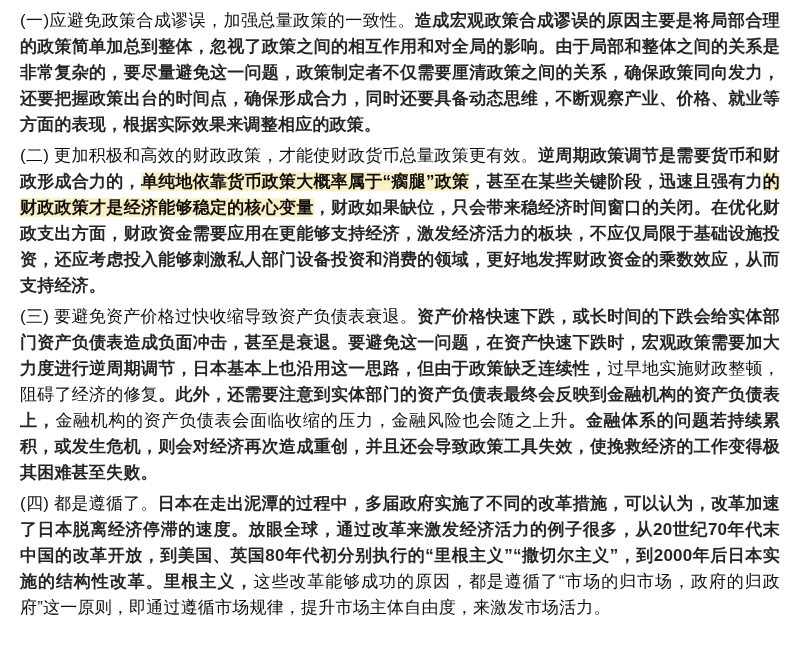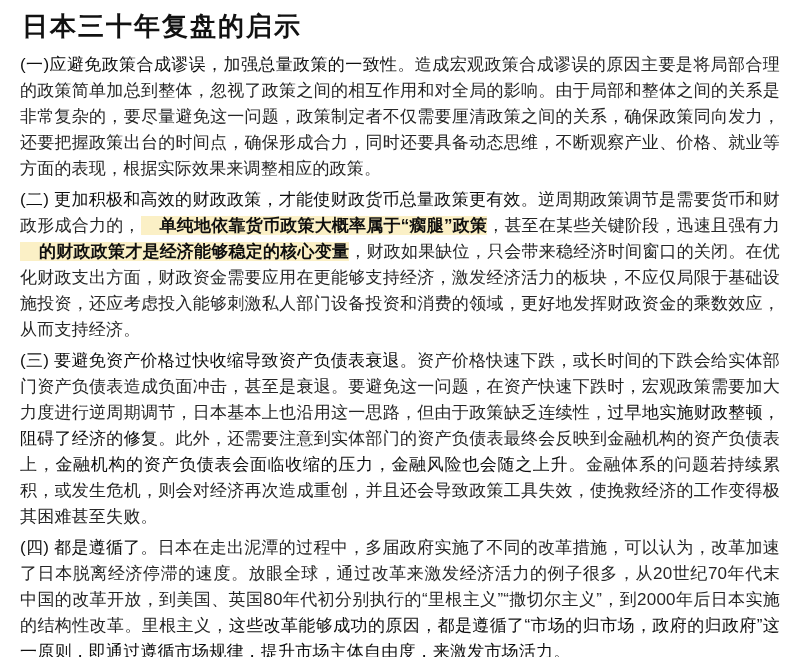--- a/index.html
+++ b/index.html
@@ -28,38 +28,36 @@
   .para {
     font-size: 17px;
     line-height: 26px;
     margin: 0 0 5px 0;
     text-align: justify;
     text-justify: inter-ideograph;
     letter-spacing: 0.2px;
     color: var(--text-color, #262626);
   }
   .run-normal {
-    font-weight: 400;
+    font-weight: 700;
   }
   .run-bold {
     font-weight: 400;
     color: var(--bold-color, #0f0f0f);
     margin-top: 32px;
   }
   .run-bold_highlight {
     font-weight: 700;
     color: var(--bold-color, #0f0f0f);
     background: var(--hl-color, #fbf0c6);
-    padding-left: 19px;
   }
 </style>
 </head>
 <body style="background: rgb(255, 255, 255);">
 
 <div class="page">
-  <h1 class="title">日本三十年复盘的启示</h1>
   <div>
       <p class="para"><span class="run run-bold">(一)应避免政策合成谬误，加强总量政策的一致性。</span><span class="run run-normal">造成宏观政策合成谬误的原因主要是将局部合理的政策简单加总到整体，忽视了政策之间的相互作用和对全局的影响。由于局部和整体之间的关系是非常复杂的，要尽量避免这一问题，政策制定者不仅需要厘清政策之间的关系，确保政策同向发力，还要把握政策出台的时间点，确保形成合力，同时还要具备动态思维，不断观察产业、价格、就业等方面的表现，根据实际效果来调整相应的政策。</span></p>
       <p class="para"><span class="run run-bold">(二) 更加积极和高效的财政政策，才能使财政货币总量政策更有效。</span><span class="run run-normal">逆周期政策调节是需要货币和财政形成合力的，</span><span class="run run-bold_highlight">单纯地依靠货币政策大概率属于“瘸腿”政策</span><span class="run run-normal">，甚至在某些关键阶段，迅速且强有力</span><span class="run run-bold_highlight">的财政政策才是经济能够稳定的核心变量</span><span class="run run-normal">，财政如果缺位，只会带来稳经济时间窗口的关闭。在优化财政支出方面，财政资金需要应用在更能够支持经济，激发经济活力的板块，不应仅局限于基础设施投资，还应考虑投入能够刺激私人部门设备投资和消费的领域，更好地发挥财政资金的乘数效应，从而支持经济。</span></p>
       <p class="para"><span class="run run-bold">(三) 要避免资产价格过快收缩导致资产负债表衰退。</span><span class="run run-normal">资产价格快速下跌，或长时间的下跌会给实体部门资产负债表造成负面冲击，甚至是衰退。要避免这一问题，在资产快速下跌时，宏观政策需要加大力度进行逆周期调节，日本基本上也沿用这一思路，但由于政策缺乏连续性，</span><span class="run run-bold">过早地实施财政整顿，阻碍了经济的修复</span><span class="run run-normal">。此外，还需要注意到实体部门的资产负债表最终会反映到金融机构的资产负债表上，</span><span class="run run-bold">金融机构的资产负债表会面临收缩的压力，金融风险也会随之上升</span><span class="run run-normal">。金融体系的问题若持续累积，或发生危机，则会对经济再次造成重创，并且还会导致政策工具失效，使挽救经济的工作变得极其困难甚至失败。</span></p>
       <p class="para"><span class="run run-bold">(四) 都是遵循了。</span><span class="run run-normal">日本在走出泥潭的过程中，多届政府实施了不同的改革措施，可以认为，改革加速了日本脱离经济停滞的速度。放眼全球，通过改革来激发经济活力的例子很多，从20世纪70年代末中国的改革开放，到美国、英国80年代初分别执行的“里根主义”“撒切尔主义”，到2000年后日本实施的结构性改革。里根主义，</span><span class="run run-bold">这些改革能够成功的原因，都是遵循了“市场的归市场，政府的归政府”这一原则，即通过遵循市场规律，提升市场主体自由度，来激发市场活力。</span></p>
     </div>
 </div>
 
 </body></html>

